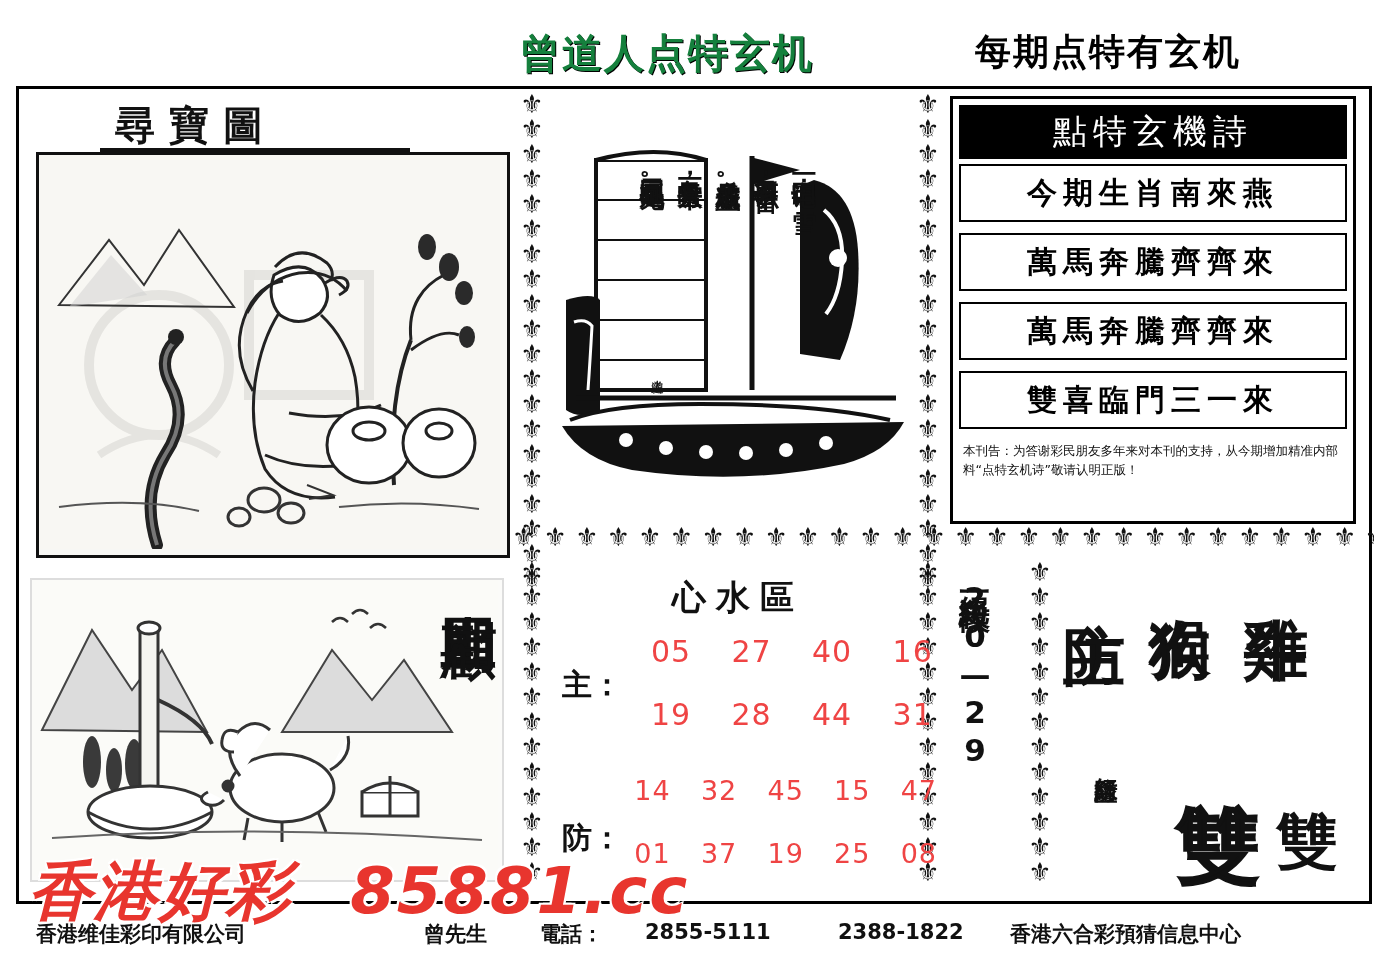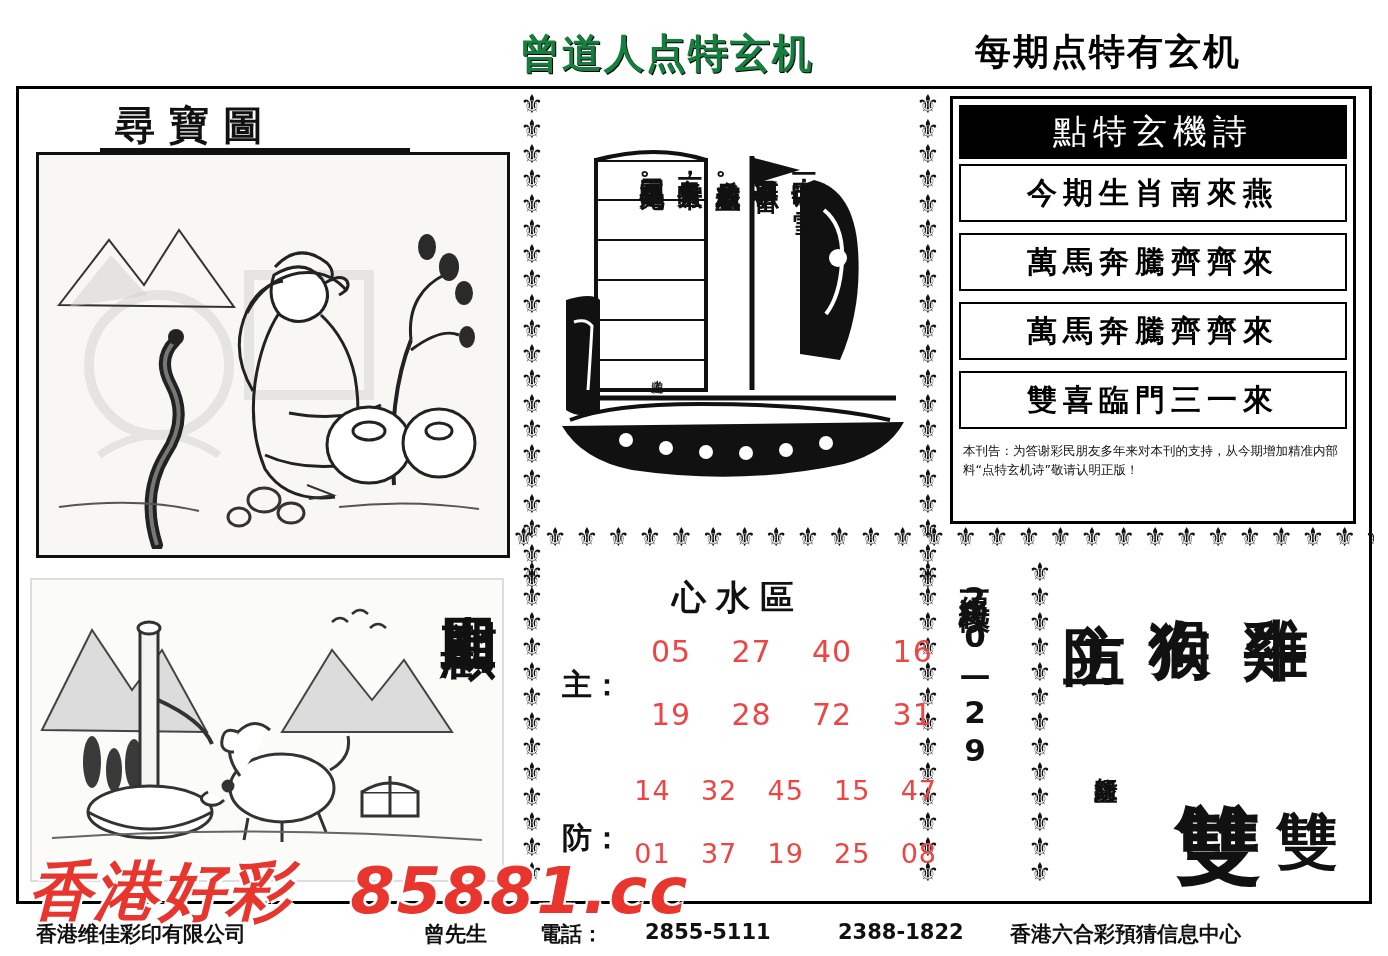--- a/index.html
+++ b/index.html
@@ -349,21 +349,21 @@
 
   <div class="numrow" style="left:636px;top:634px;">
     <span style="width:70px">05</span>
     <span style="width:70px">27</span>
     <span style="width:70px">40</span>
     <span style="width:70px">16</span>
   </div>
   <div class="numrow" style="left:636px;top:697px;">
     <span style="width:70px">19</span>
     <span style="width:70px">28</span>
-    <span style="width:70px">72</span>
+    <span style="width:70px">44</span>
     <span style="width:70px">31</span>
   </div>
   <div class="numrow" style="left:624px;top:775px;font-size:27px;">
     <span style="width:57px">14</span>
     <span style="width:57px">32</span>
     <span style="width:57px">45</span>
     <span style="width:57px">15</span>
     <span style="width:57px">47</span>
   </div>
   <div class="numrow" style="left:624px;top:838px;font-size:27px;">

